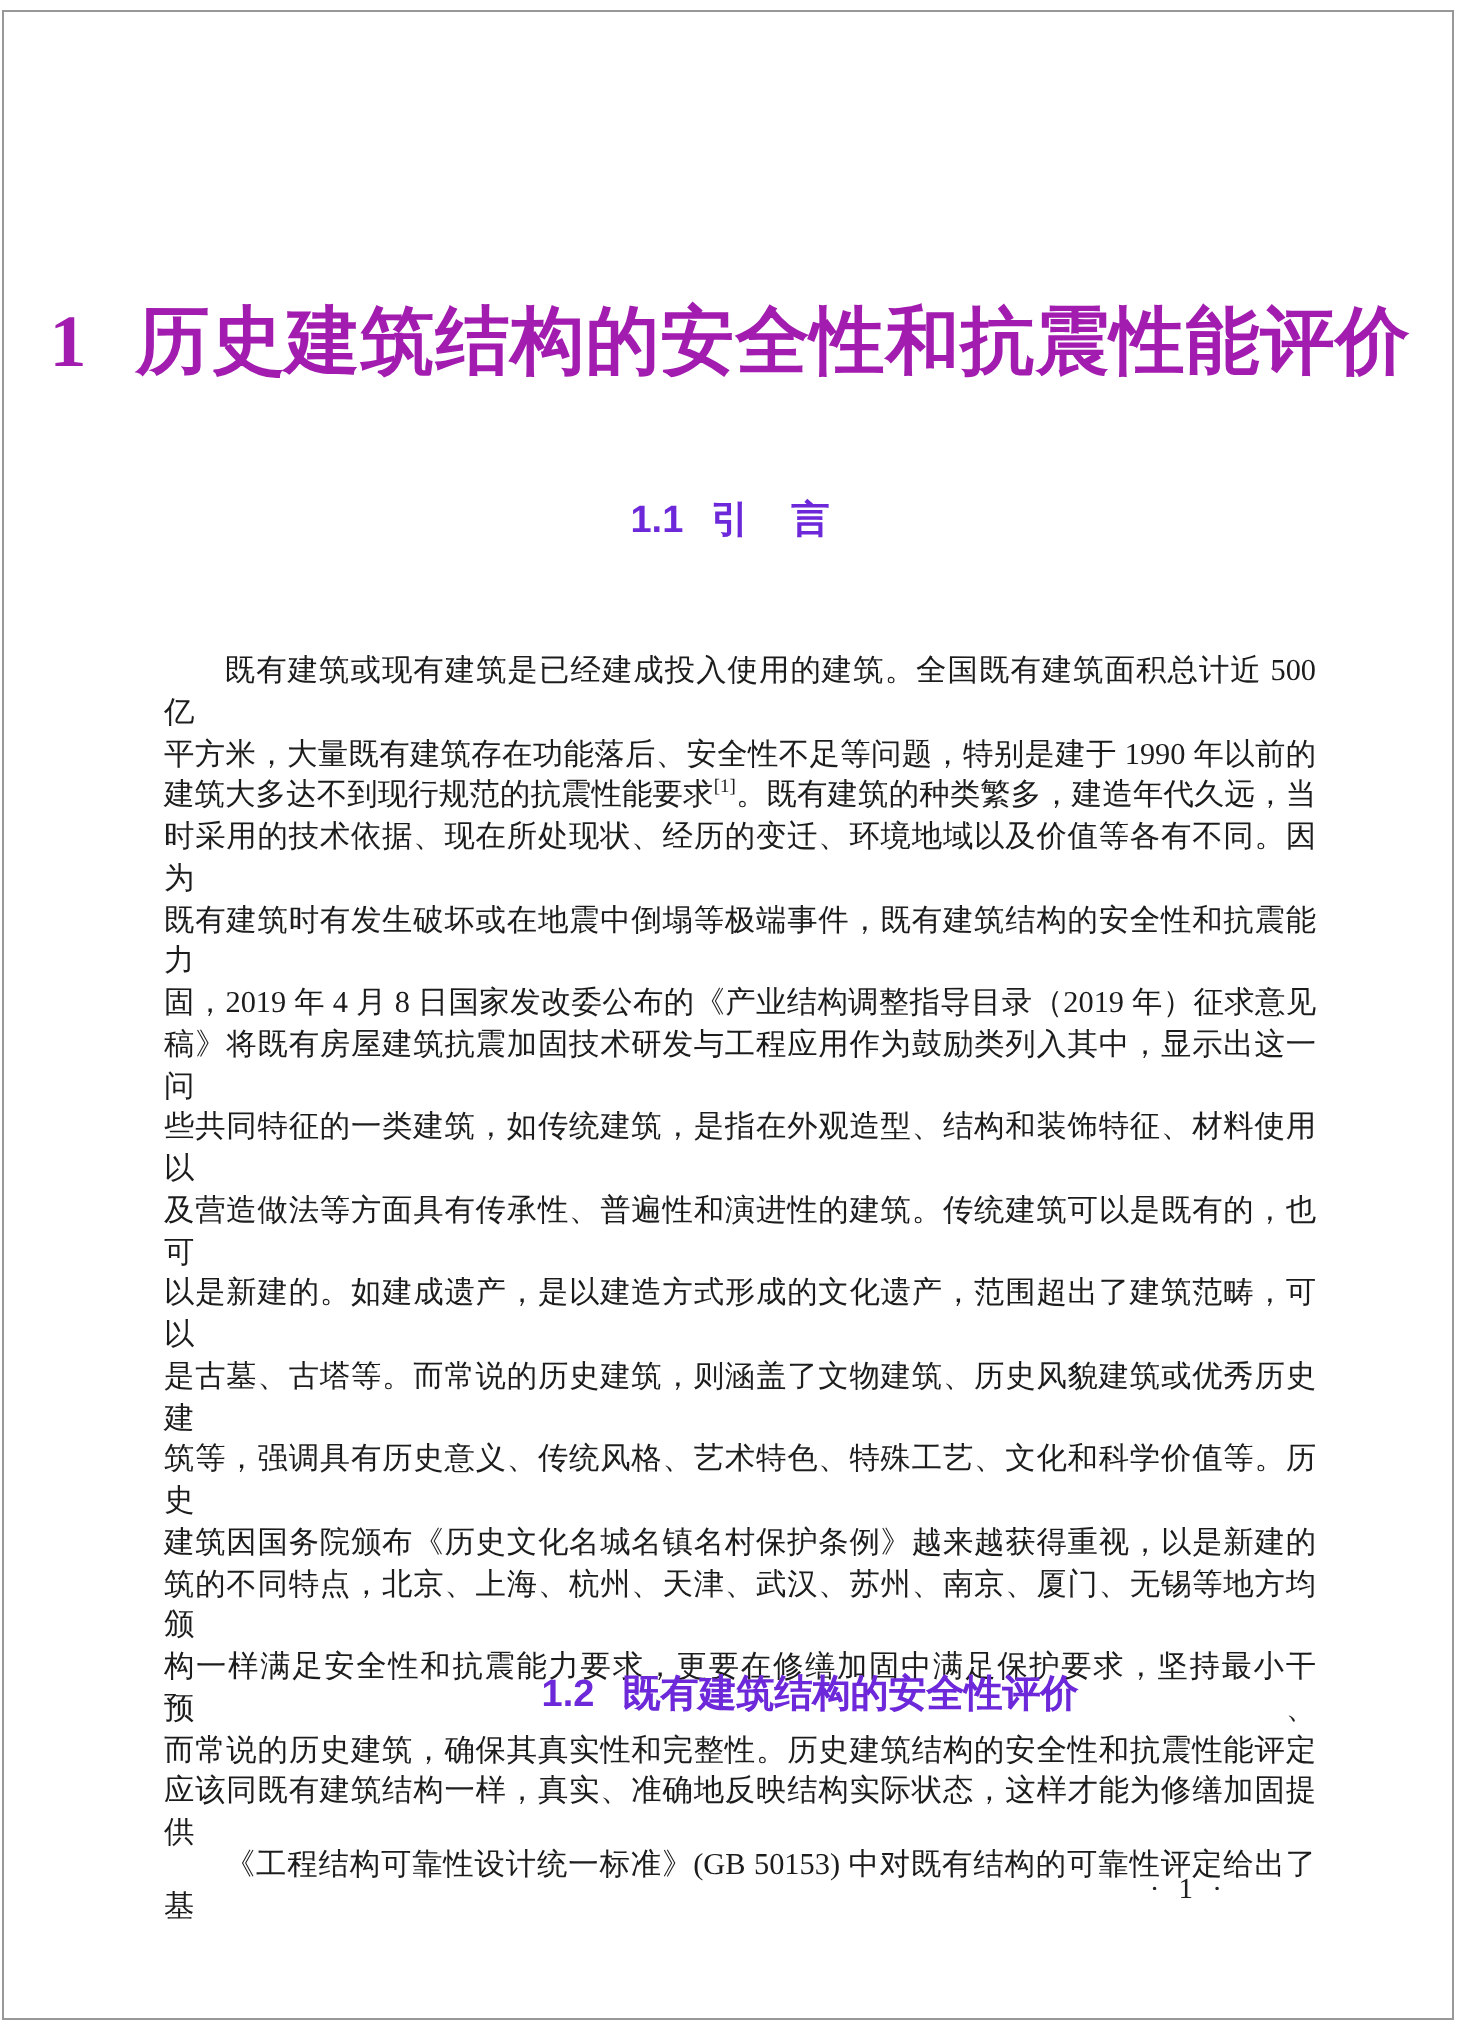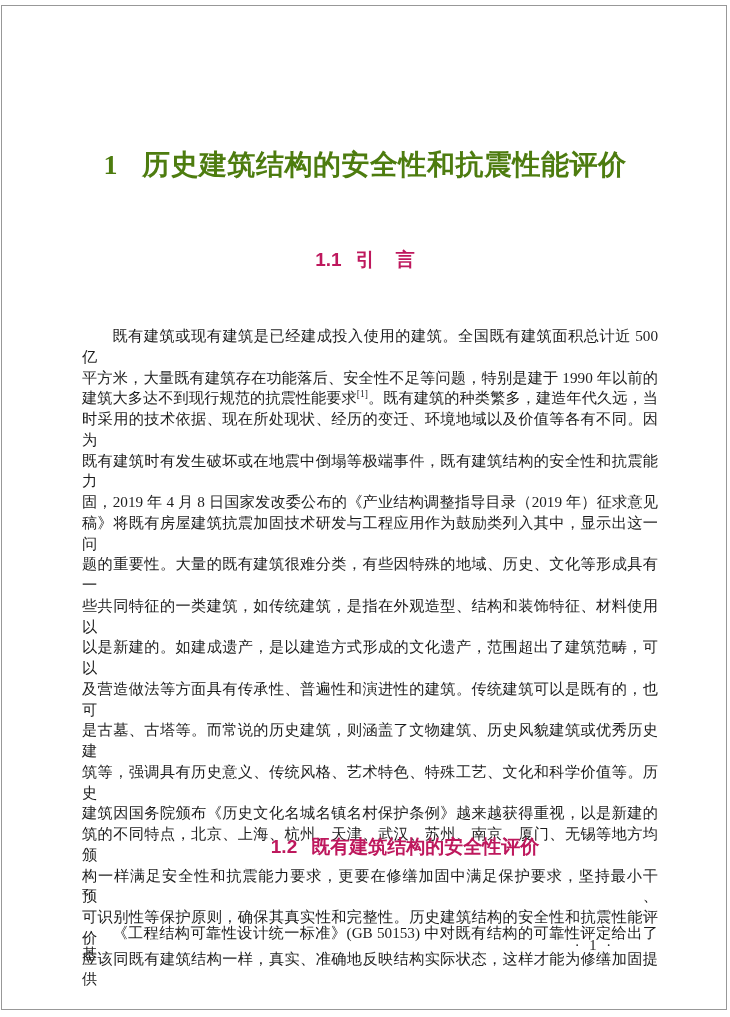--- a/index.html
+++ b/index.html
@@ -9,29 +9,29 @@
     font-family:"Liberation Serif","DejaVu Serif",serif;
     color:#1c1c1c;
   }
   .scan-border {
     position:absolute; left:1px; top:5px; width:726px; height:1005px;
     border:1px solid #989898; box-sizing:border-box; pointer-events:none;
   }
   .chapter-title {
     position:absolute; top:146px; left:0; width:100%;
     margin:0; text-align:center;
-    font-size:28px; font-weight:bold; color:#4d7c0f;
+    font-size:37px; font-weight:bold; color:#a21caf;
     white-space:pre; letter-spacing:0.5px;
   }
   .chapter-title .ch-num { margin-right:24px; }
   .section-heading {
     position:absolute; left:0; width:100%; margin:0;
     text-align:center; white-space:pre;
     font-family:"Liberation Sans","DejaVu Sans",sans-serif;
-    font-weight:bold; font-size:19px; color:#be185d;
+    font-weight:bold; font-size:19px; color:#6d28d9;
   }
   .section-heading .sec-num { margin-right:14px; }
   #section1-heading { top:247px; }
   #section2-heading { top:834px;padding-left:40px; }
   .para {
     position:absolute; left:82px; width:576px;
     font-size:15.2px; line-height:20.75px; color:#1c1c1c;
   }
   #intro-paragraph { top:303px; }
   #section2-paragraph { top:900px; }
@@ -56,30 +56,29 @@
   <h2 class="section-heading" id="section1-heading"><span class="sec-num">1.1</span><span>引    言</span></h2>
 
   <div class="para" id="intro-paragraph">
       <div class="bodyline first">既有建筑或现有建筑是已经建成投入使用的建筑。全国既有建筑面积总计近 500 亿</div>
       <div class="bodyline">平方米，大量既有建筑存在功能落后、安全性不足等问题，特别是建于 1990 年以前的</div>
       <div class="bodyline">建筑大多达不到现行规范的抗震性能要求<sup class="ref">[1]</sup>。既有建筑的种类繁多，建造年代久远，当</div>
       <div class="bodyline">时采用的技术依据、现在所处现状、经历的变迁、环境地域以及价值等各有不同。因为</div>
       <div class="bodyline">既有建筑时有发生破坏或在地震中倒塌等极端事件，既有建筑结构的安全性和抗震能力</div>
       <div class="bodyline">固，2019 年 4 月 8 日国家发改委公布的《产业结构调整指导目录（2019 年）征求意见</div>
       <div class="bodyline">稿》将既有房屋建筑抗震加固技术研发与工程应用作为鼓励类列入其中，显示出这一问</div>
-      <div class="bodyline">题的重要性。大量的既有建筑很难分类，有些因特殊的地域、历史、文化等形成具有一</div>
       <div class="bodyline">些共同特征的一类建筑，如传统建筑，是指在外观造型、结构和装饰特征、材料使用以</div>
+      <div class="bodyline">及营造做法等方面具有传承性、普遍性和演进性的建筑。传统建筑可以是既有的，也可</div>
       <div class="bodyline">以是新建的。如建成遗产，是以建造方式形成的文化遗产，范围超出了建筑范畴，可以</div>
-      <div class="bodyline">及营造做法等方面具有传承性、普遍性和演进性的建筑。传统建筑可以是既有的，也可</div>
       <div class="bodyline">是古墓、古塔等。而常说的历史建筑，则涵盖了文物建筑、历史风貌建筑或优秀历史建</div>
       <div class="bodyline">筑等，强调具有历史意义、传统风格、艺术特色、特殊工艺、文化和科学价值等。历史</div>
       <div class="bodyline">建筑因国务院颁布《历史文化名城名镇名村保护条例》越来越获得重视，以是新建的</div>
       <div class="bodyline">筑的不同特点，北京、上海、杭州、天津、武汉、苏州、南京、厦门、无锡等地方均颁</div>
       <div class="bodyline">构一样满足安全性和抗震能力要求，更要在修缮加固中满足保护要求，坚持最小干预、</div>
-      <div class="bodyline">可识别性等保护原则，确保其真实性和完整性。历史建筑结构的安全性和抗震性能评价</div>
+      <div class="bodyline">而常说的历史建筑，确保其真实性和完整性。历史建筑结构的安全性和抗震性能评定</div>
       <div class="bodyline">应该同既有建筑结构一样，真实、准确地反映结构实际状态，这样才能为修缮加固提供</div>
     </div>
 
   <h2 class="section-heading" id="section2-heading"><span class="sec-num">1.2</span><span>既有建筑结构的安全性评价</span></h2>
 
   <div class="para" id="section2-paragraph">
       <div class="bodyline first">《工程结构可靠性设计统一标准》(GB 50153) 中对既有结构的可靠性评定给出了基</div>
     </div>
 
   <div class="page-number">· 1 ·</div>

